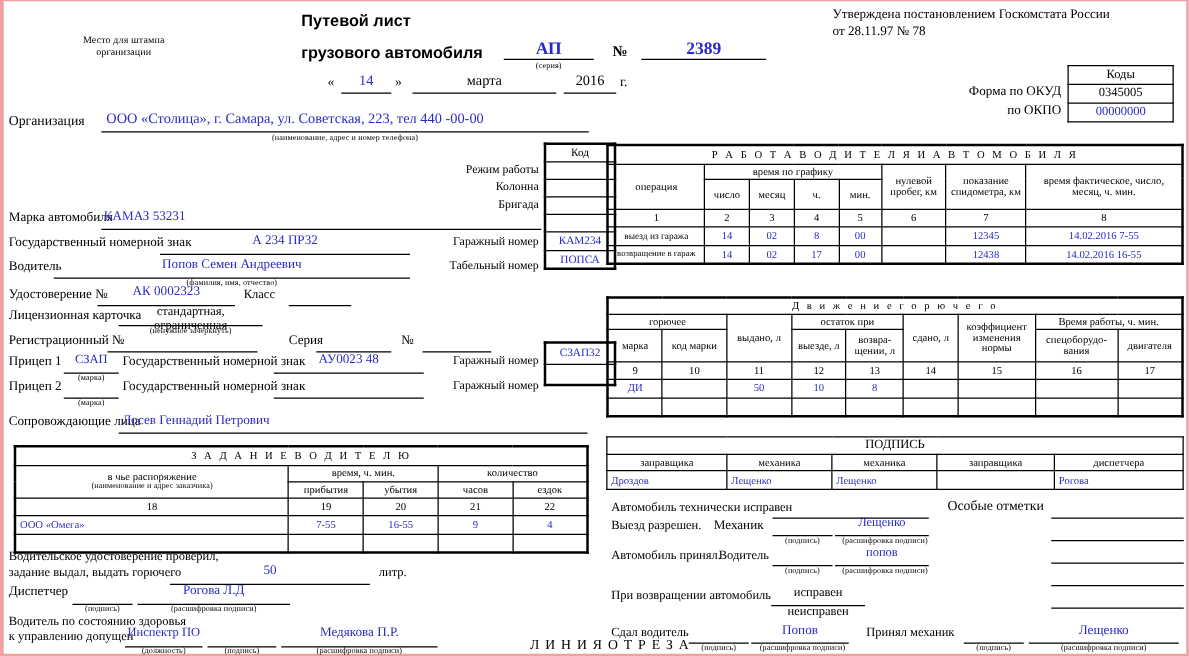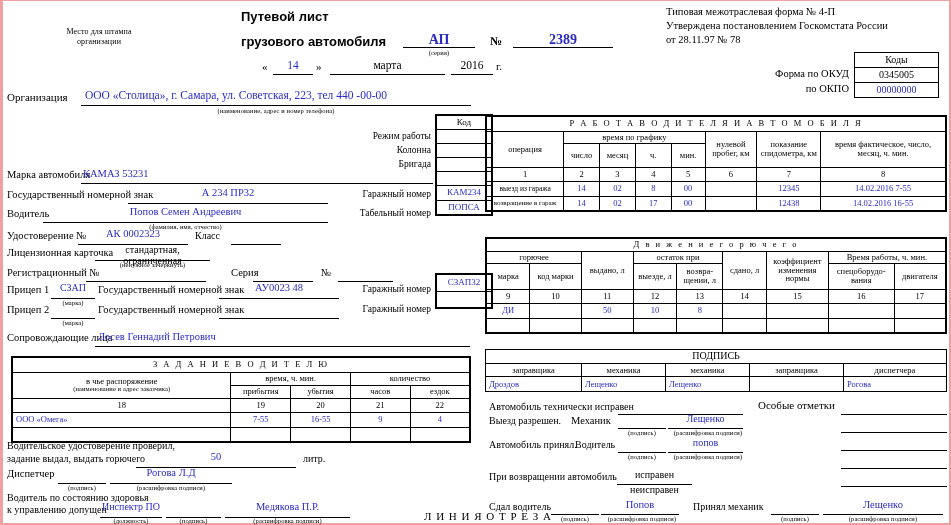--- a/index.html
+++ b/index.html
@@ -81,21 +81,20 @@
 
     <div class="abs u" style="left:400px; top:30px; width:72px; height:17px;"></div>
     <div class="abs bold val ctr" style="left:400px; top:31px; width:72px; font-size:14px;">АП</div>
     <div class="abs tiny ctr" style="left:400px; top:48px; width:72px;">(серия)</div>
 
     <div class="abs bold" style="left:487px; top:33px; font-size:12px;">№</div>
     <div class="abs u" style="left:510px; top:30px; width:100px; height:17px;"></div>
     <div class="abs bold val ctr" style="left:510px; top:31px; width:100px; font-size:14px;">2389</div>
 
     <div class="abs" style="left:663px; top:4px; font-size:10.5px; line-height:1.35;">
-      <div>Типовая межотраслевая форма № 4-П</div>
       <div>Утверждена постановлением Госкомстата России</div>
       <div>от 28.11.97 № 78</div>
     </div>
 
     <table class="grid abs" style="left:851px; top:51px;">
       <tbody>
           <tr>
             <td style="width:84px; height:15px; font-size:10px;">Коды</td>
           </tr>
       <tr>

